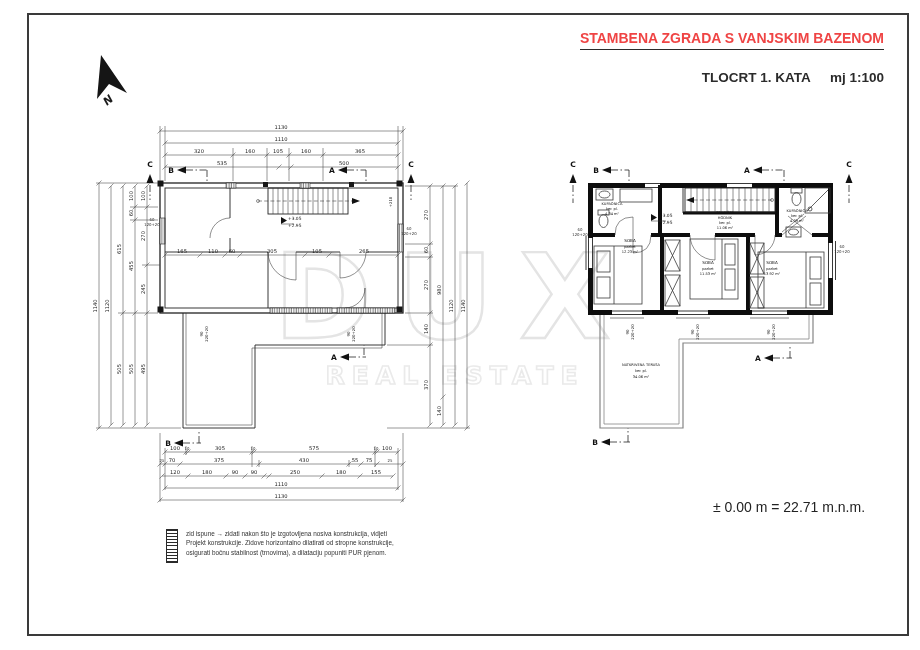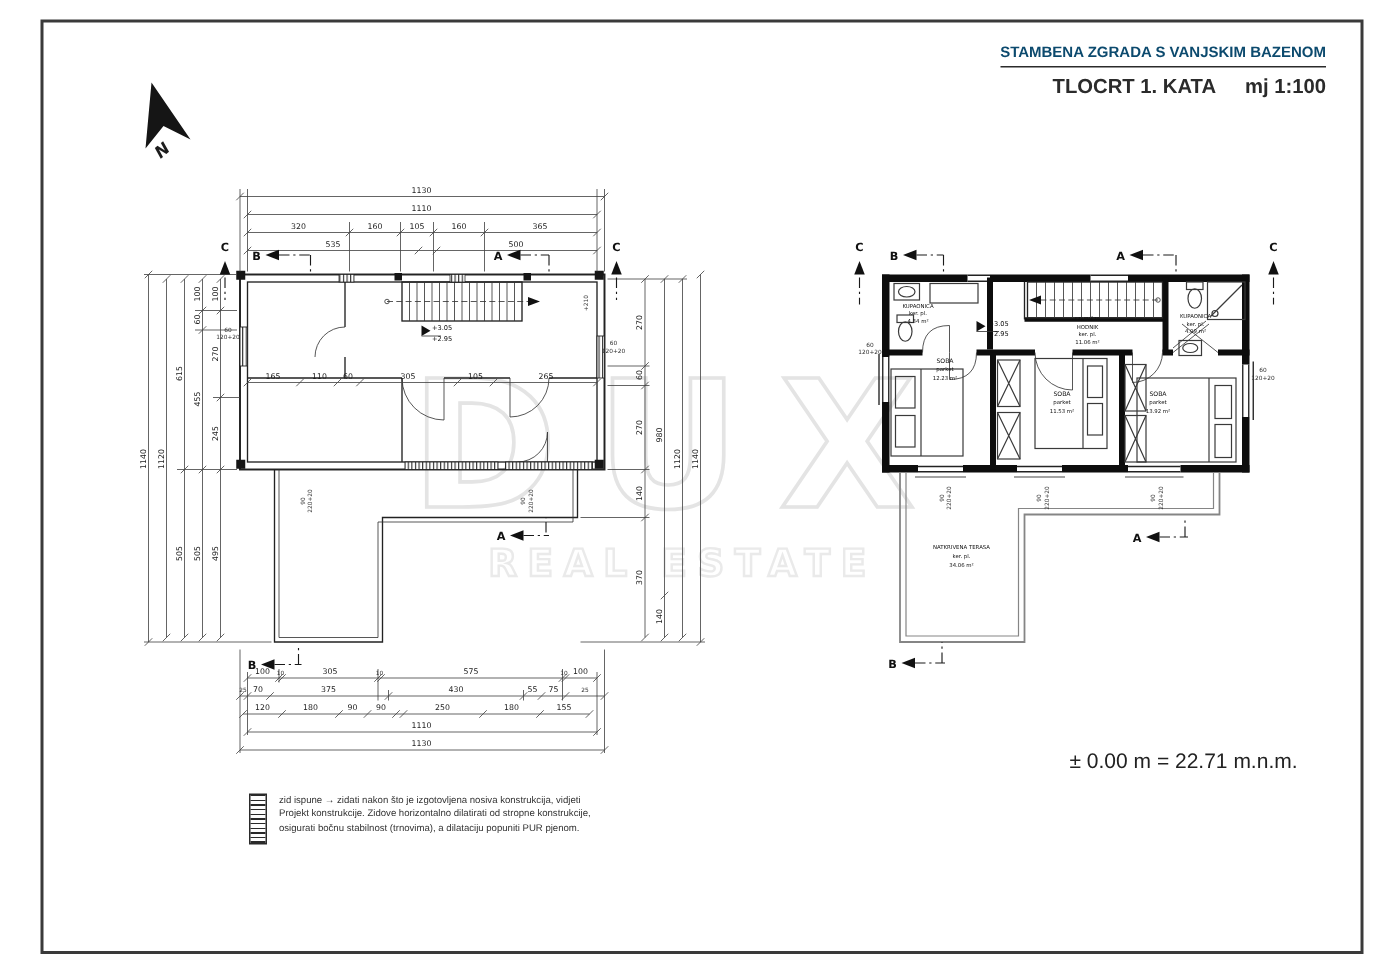--- a/index.html
+++ b/index.html
@@ -24,23 +24,23 @@
   .wl4{stroke:#0d0d0d;stroke-width:4;fill:none;}
   .wl3{stroke:#0d0d0d;stroke-width:3;fill:none;}
   .fur{stroke:#3a3a3a;stroke-width:.8;fill:none;}
   .dim{stroke:#444;stroke-width:.55;fill:none;}
   .dd{stroke:#1a1a1a;stroke-width:.75;fill:none;stroke-dasharray:7 2.5 1.5 2.5;}
   .gry{stroke:#858585;fill:none;}
   .dash{stroke-dasharray:4 2.2;}
   .post{fill:#161616;}
   .tri{fill:#111;}
   .title-block{position:absolute;right:36px;top:30px;text-align:right;z-index:5;}
-  .title-block .t1{font-weight:700;font-size:10px;color:#0c4a6e;
+  .title-block .t1{font-weight:700;font-size:14px;color:#ef4444;
                    border-bottom:1.6px solid #2b2b2b;padding-bottom:3px;}
-  .title-block .t2{font-weight:700;font-size:13.5px;color:#2b2b2b;margin-top:5px;}
+  .title-block .t2{font-weight:700;font-size:13.5px;color:#2b2b2b;margin-top:20px;}
   .title-block .t2 .sc{margin-left:16px;}
   .level-note{position:absolute;left:713px;top:499px;font-size:14px;color:#222;z-index:5;}
   .legend{position:absolute;left:166px;top:529px;display:flex;align-items:flex-start;z-index:5;}
   .legend .swatch{width:10px;height:32px;border:1px solid #2a2a2a;margin-right:8px;
     background:repeating-linear-gradient(180deg,#2a2a2a 0 1px,#ffffff 1px 3.1px);}
   .legend .ltext{width:238px;font-size:6.4px;line-height:1.45;color:#333;}
   .legend .ltext span{display:block;}
 </style>
 </head>
 <body>

